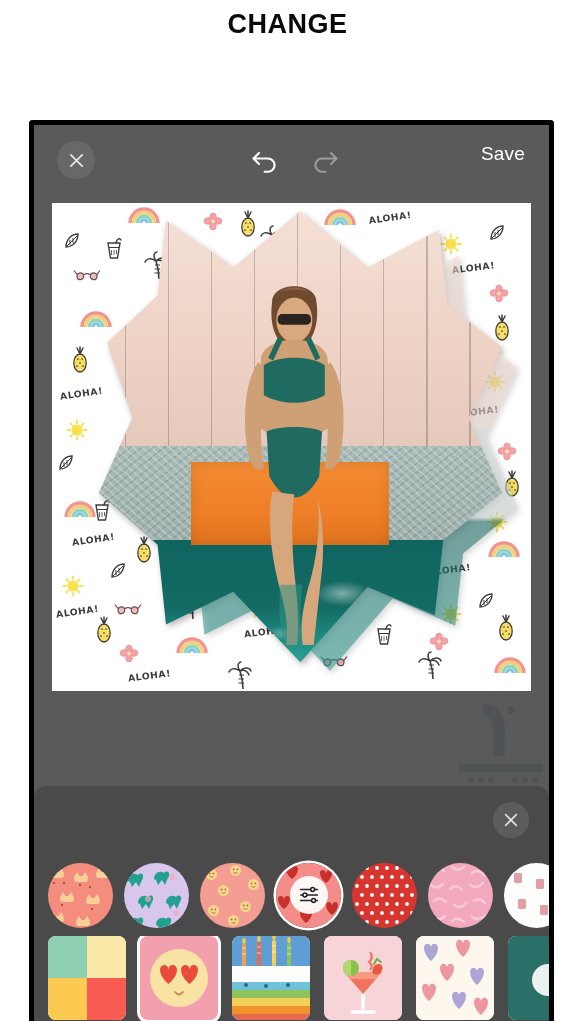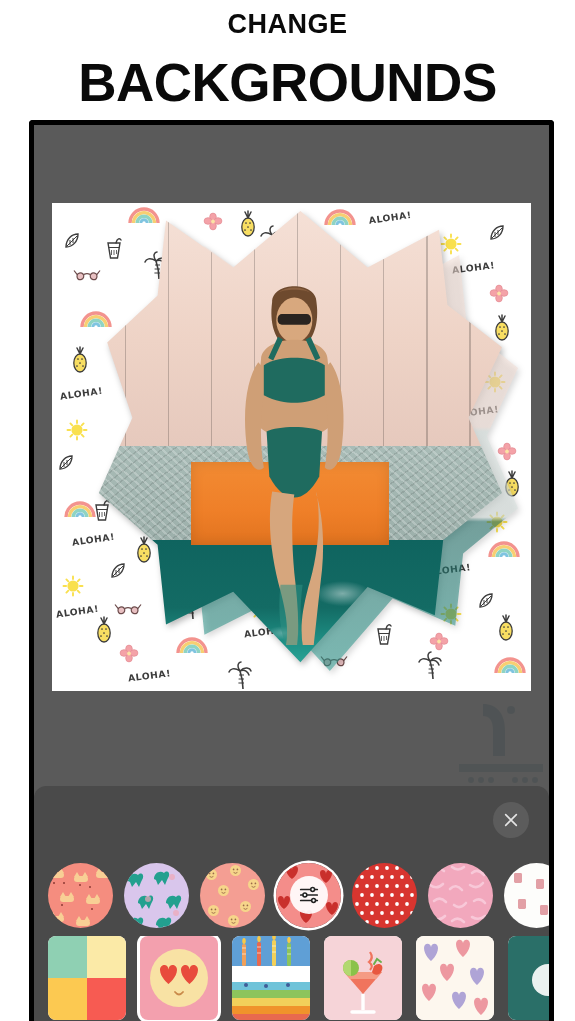--- a/index.html
+++ b/index.html
@@ -185,25 +185,44 @@
     width: 120px; height: 100px; opacity: .22; pointer-events: none;
   }
 </style>
 </head>
 <body>
 
 <div id="root">
 
   <div class="headline">
     <div class="hl-small">CHANGE</div>
-    <div class="hl-big">BACKGROUNDS</div>
   </div>
 
   <div class="phone">
 
+    <div class="toolbar">
+      <div class="close-btn">
+        <svg viewBox="0 0 24 24">
+          <path d="M4 4 L20 20 M20 4 L4 20" stroke="#e8e8e8" stroke-width="2.4" stroke-linecap="round" fill="none"></path>
+        </svg>
+      </div>
+      <div class="undo-btn">
+        <svg viewBox="0 0 32 32">
+          <path d="M10 9 L4.5 14.5 L10 20" stroke="#ffffff" stroke-width="2.1" fill="none" stroke-linecap="round" stroke-linejoin="round"></path>
+          <path d="M4.8 14.5 H19 a6.6 6.6 0 0 1 0 13.2 h-3.4" stroke="#ffffff" stroke-width="2.1" fill="none" stroke-linecap="round"></path>
+        </svg>
+      </div>
+      <div class="redo-btn">
+        <svg viewBox="0 0 32 32">
+          <path d="M22 9 L27.5 14.5 L22 20" stroke="#9b9b9b" stroke-width="2.1" fill="none" stroke-linecap="round" stroke-linejoin="round"></path>
+          <path d="M27.2 14.5 H13 a6.6 6.6 0 0 0 0 13.2 h3.4" stroke="#9b9b9b" stroke-width="2.1" fill="none" stroke-linecap="round"></path>
+        </svg>
+      </div>
+      <div class="save-btn">Save</div>
+    </div>
 
     <div class="canvas-wrap">
 
       <svg class="doodle-bg" viewBox="0 0 479 488" preserveAspectRatio="none">
         <rect width="479" height="488" fill="#ffffff"></rect>
         <defs>
 
           <g id="rb">
             <path d="M0 14 A14 14 0 0 1 28 14" fill="none" stroke="#f3938e" stroke-width="3.4"></path>
             <path d="M3.6 14 A10.4 10.4 0 0 1 24.4 14" fill="none" stroke="#f7cf72" stroke-width="3.4"></path>

